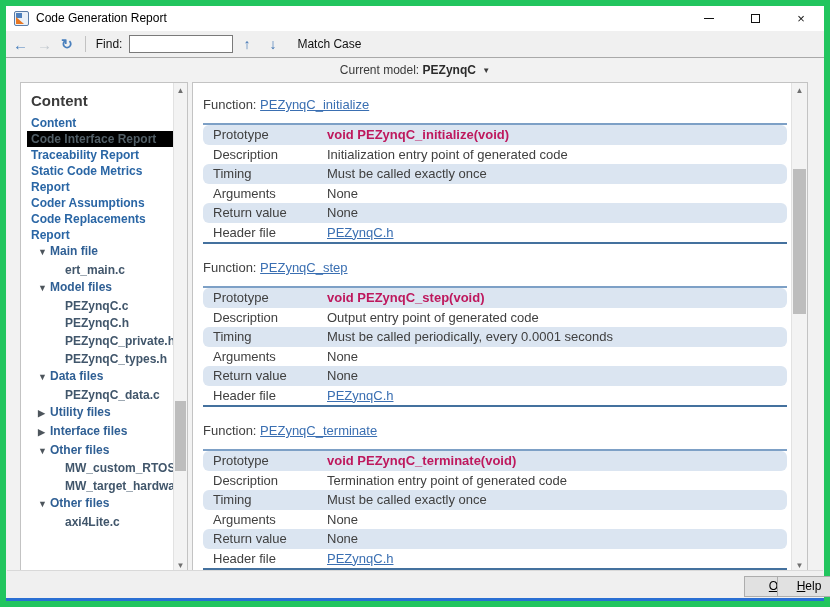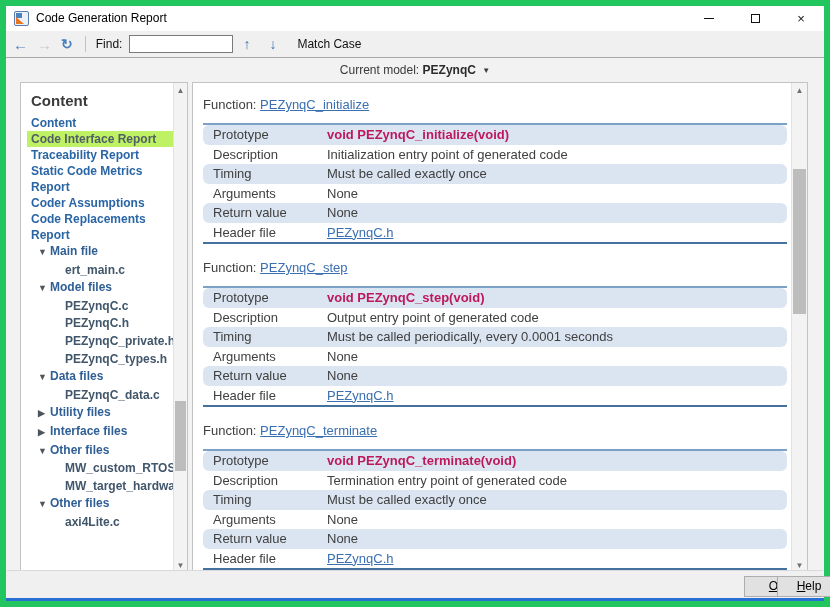--- a/index.html
+++ b/index.html
@@ -59,21 +59,21 @@
   .sb-down { bottom: 0; }
   .sb-thumb { position: absolute; left: 1px; right: 1px; background: #bdbdbd; }
   .side-thumb { top: 318px; height: 70px; }
   .main-thumb { top: 86px; height: 145px; }
 
   
   .sidebar-inner { position: absolute; left: 0; top: 0; right: 14px; bottom: 0; overflow: hidden; padding: 9px 0 0 10px; }
   .side-heading { font-size: 15px; font-weight: bold; color: #3b3b3b; margin-bottom: 6px; }
   .content-link { display: block; font-size: 12px; font-weight: bold; color: #2a66a5;
                   line-height: 16px; padding-left: 4px; margin-left: -4px; cursor: pointer; }
-  .content-link.selected { background: #bef264; color: #515e66; }
+  .content-link.selected { background: #000000; color: #515e66; }
   .code-heading { margin-top: 14px; margin-bottom: 8px; }
   .tree-item { font-size: 12px; font-weight: bold; line-height: 17.6px; white-space: nowrap; cursor: pointer; }
   .tree-parent { color: #2f5f94; padding-left: 7px; }
   .tree-child  { color: #41566b; padding-left: 34px; }
   .tree-toggle { display: inline-block; width: 12px; color: #4d555c; font-size: 9px; }
 
   
   .content-body { position: absolute; left: 0; right: 16px; top: 0; bottom: 0; overflow: hidden; padding: 8px 4px 0 10px; }
   .func-title { font-size: 13px; color: #404040; margin: 6px 0 10px 0; line-height: 16px; }
   .func-link { color: #3a6fb2; text-decoration: underline; cursor: pointer; }

